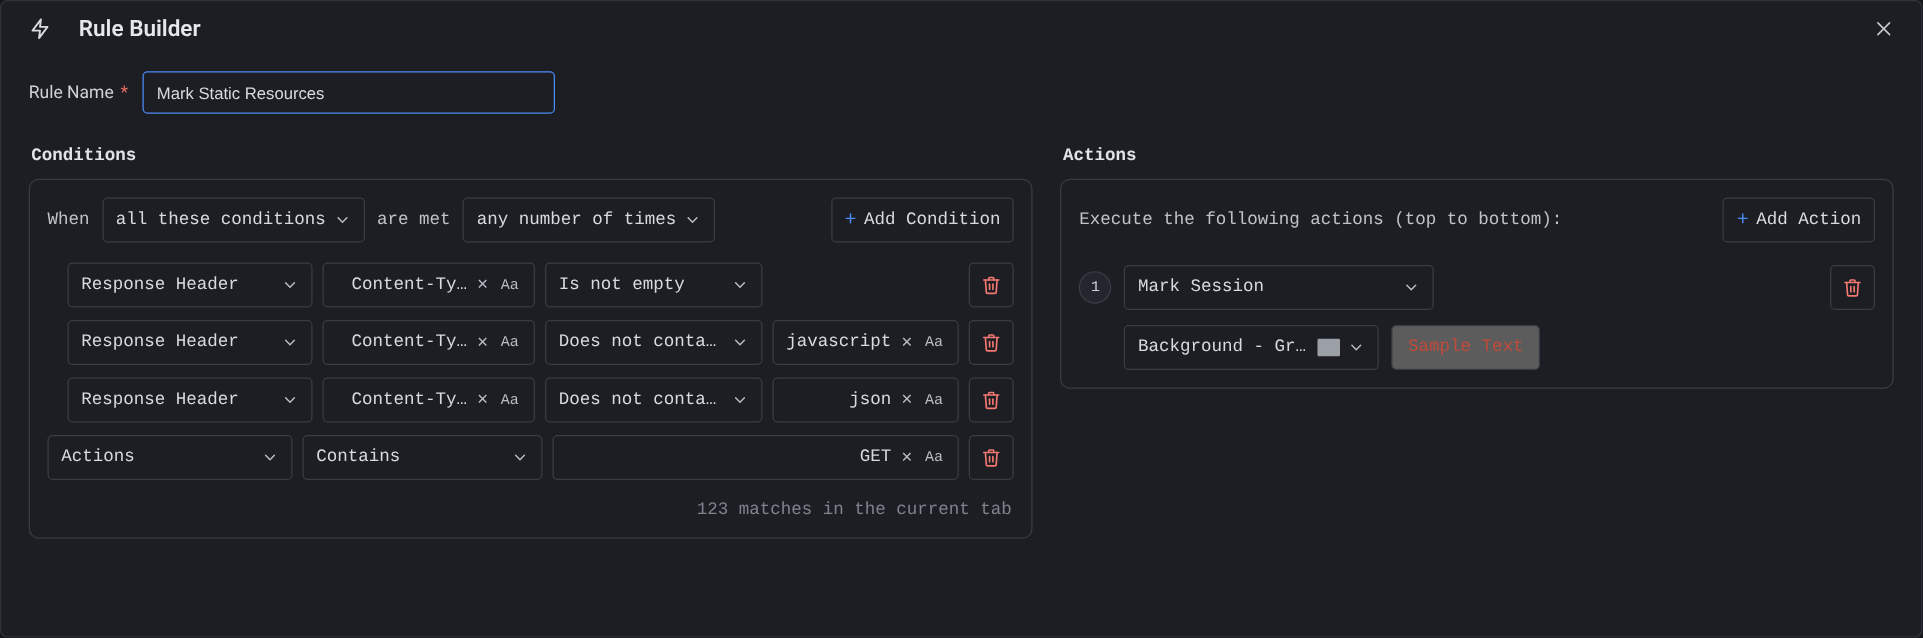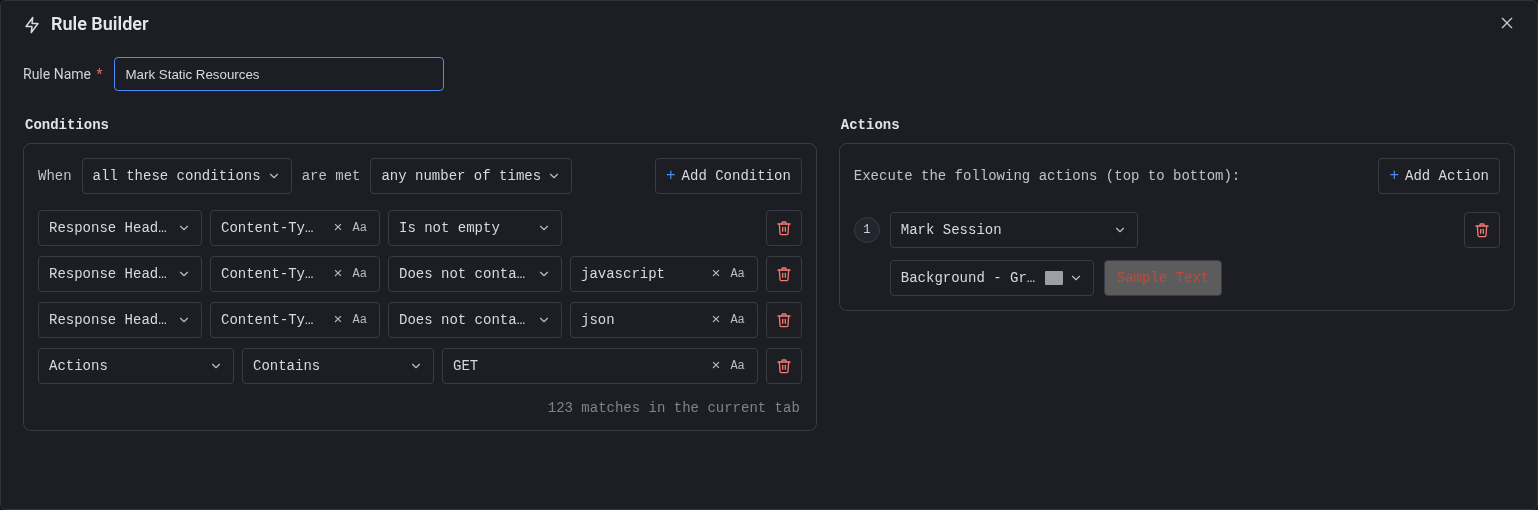--- a/index.html
+++ b/index.html
@@ -11,21 +11,21 @@
     --text-muted:#7f838e;
     --blue:#4c8bf5;
     --red:#f47870;
     --maroon:#c24a3a;
     --swatch-gray:#9aa0a6;
   }
   *{box-sizing:border-box;}
   html,body{margin:0;padding:0;background:#16171c;color:var(--text);font-family:-apple-system,BlinkMacSystemFont,"Segoe UI",Roboto,Arial,sans-serif;font-size:14px;}
   .window{width:1538px;height:510px;background:var(--panel);border:1px solid var(--border-soft);border-radius:6px;margin:0;}
   .titlebar{display:flex;align-items:center;justify-content:space-between;padding:10px 18px 6px 22px;}
-  .titlebar .left{display:flex;align-items:flex-end;gap:10px;}
+  .titlebar .left{display:flex;align-items:center;gap:22px;}
   .title{font-size:18px;font-weight:600;color:#e5e7eb;}
   .close-x{color:#c4c7cd;cursor:pointer;padding:4px;}
   .body{padding:6px 22px 18px 22px;}
   .row-name{display:flex;align-items:center;gap:12px;margin:10px 0 22px 0;}
   .label{color:#d0d2d8;}
   .req{color:#e06b64;margin-left:2px;}
   .input-name{width:330px;height:34px;background:#1c1e24;border:1px solid var(--blue);border-radius:4px;color:var(--text);padding:0 10px;outline:none;}
   .columns{display:flex;gap:22px;align-items:flex-start;font-family:Liberation Mono, monospace;}
   .col-conditions{flex:1 1 54%;}
   .col-actions{flex:1 1 46%;}
@@ -37,27 +37,27 @@
   .select, .input-cell, .btn{
     height:36px;display:flex;align-items:center;background:#1c1e24;border:1px solid var(--border);
     border-radius:4px;color:var(--text);padding:0 10px;gap:6px;cursor:pointer;
   }
   .select .lbl{white-space:nowrap;overflow:hidden;text-overflow:ellipsis;flex:1;}
   .chev{width:14px;height:14px;flex:0 0 auto;opacity:.85;}
   .btn{gap:6px;font-weight:500;}
   .btn .plus{color:var(--blue);font-size:16px;line-height:1;}
   .rows{margin-top:16px;display:flex;flex-direction:column;gap:10px;}
   .cond-row{display:flex;align-items:center;gap:8px;}
-  .w-field{width:164px;}
+  .w-field{width:196px;margin-left:16px;}
   .w-key{width:170px;}
   .w-op{width:174px;justify-content:space-between;}
   .w-val{flex:1;}
   .w-method{width:196px;}
   .w-op-wide{width:192px;}
-  .input-cell{justify-content:space-between;}
+  .input-cell{justify-content:space-between;text-align:right;}
   .input-cell .txt{flex:1;overflow:hidden;text-overflow:ellipsis;white-space:nowrap;}
   .x-clear{color:#b9bcc4;cursor:pointer;padding:0 2px;font-size:15px;line-height:1;}
   .aa{font-size:12px;color:#b9bcc4;cursor:pointer;padding:0 2px;}
   .trash{width:36px;height:36px;border:1px solid var(--border);border-radius:4px;display:flex;align-items:center;justify-content:center;cursor:pointer;}
   .trash svg{width:16px;height:16px;}
   .match-note{color:var(--text-muted);text-align:right;margin-top:16px;padding-right:2px;}
   .actions-row{display:flex;align-items:center;justify-content:space-between;gap:12px;}
   .action-body{margin-top:18px;display:flex;flex-direction:column;gap:12px;}
   .action-line{display:flex;align-items:center;gap:10px;}
   .order-badge{width:26px;height:26px;border:1px solid var(--border);border-radius:50%;display:flex;align-items:center;justify-content:center;font-size:12px;color:#cfd2d8;background:#24262e;}

